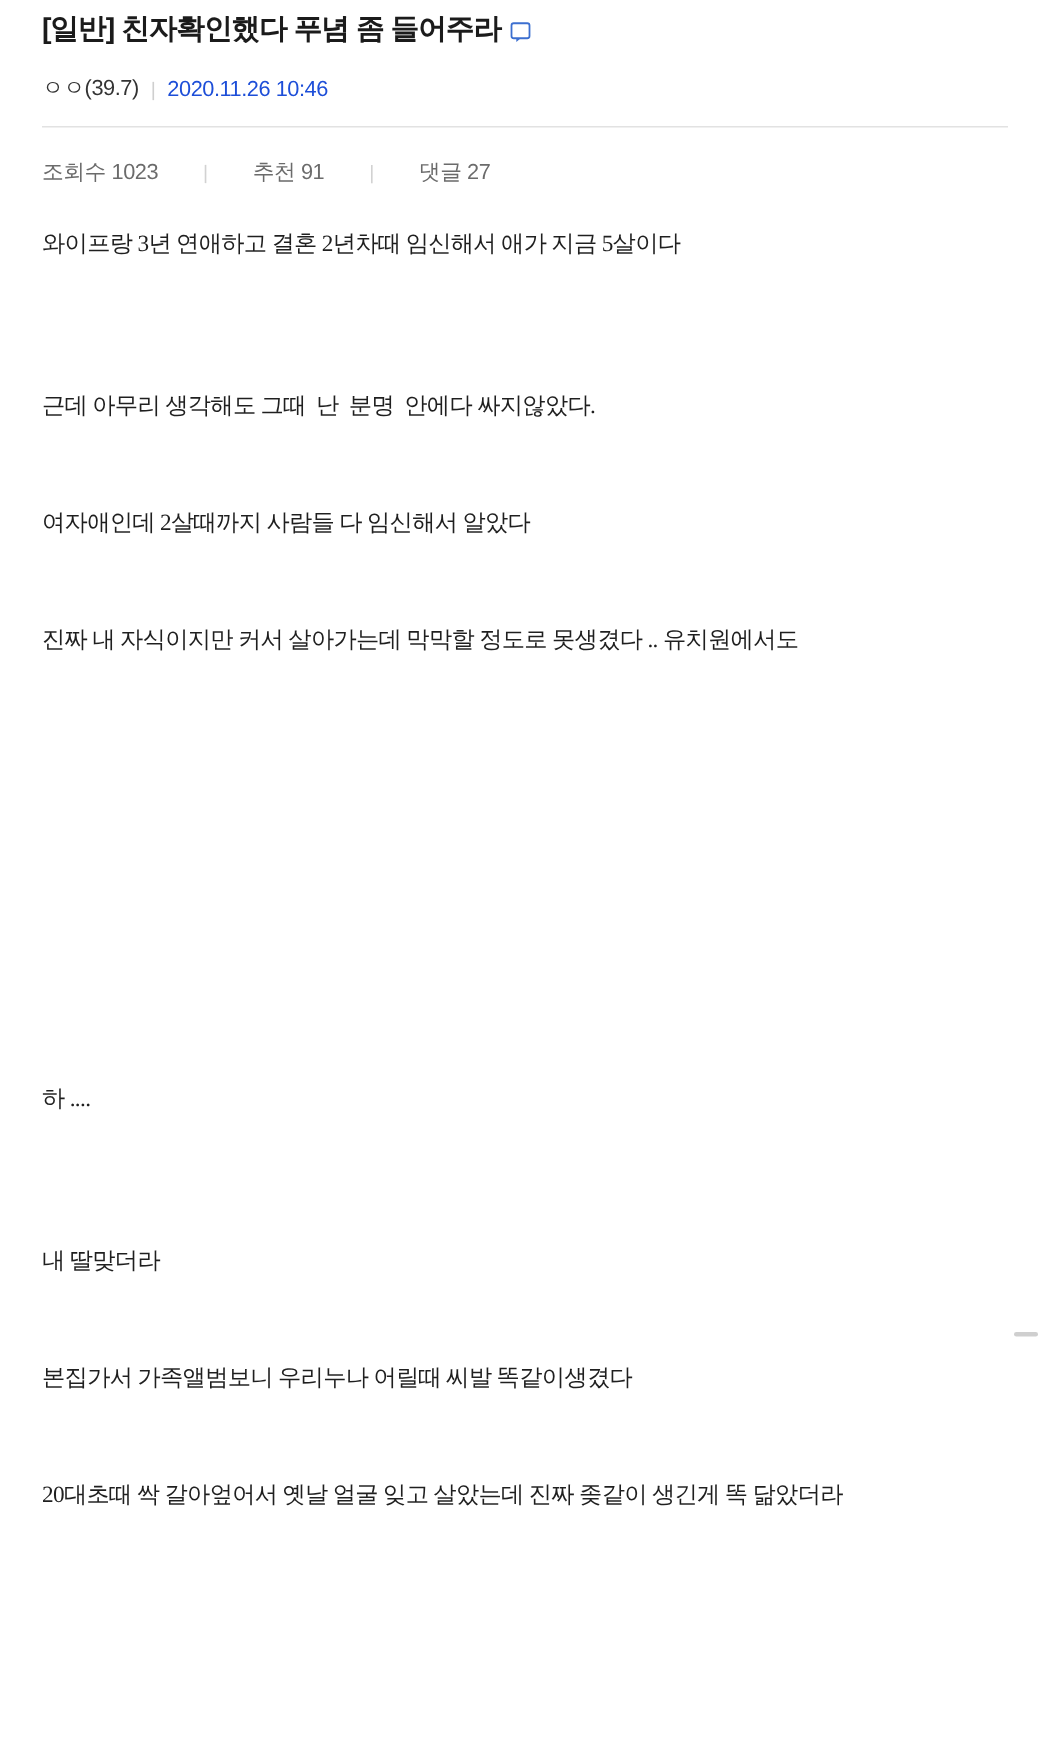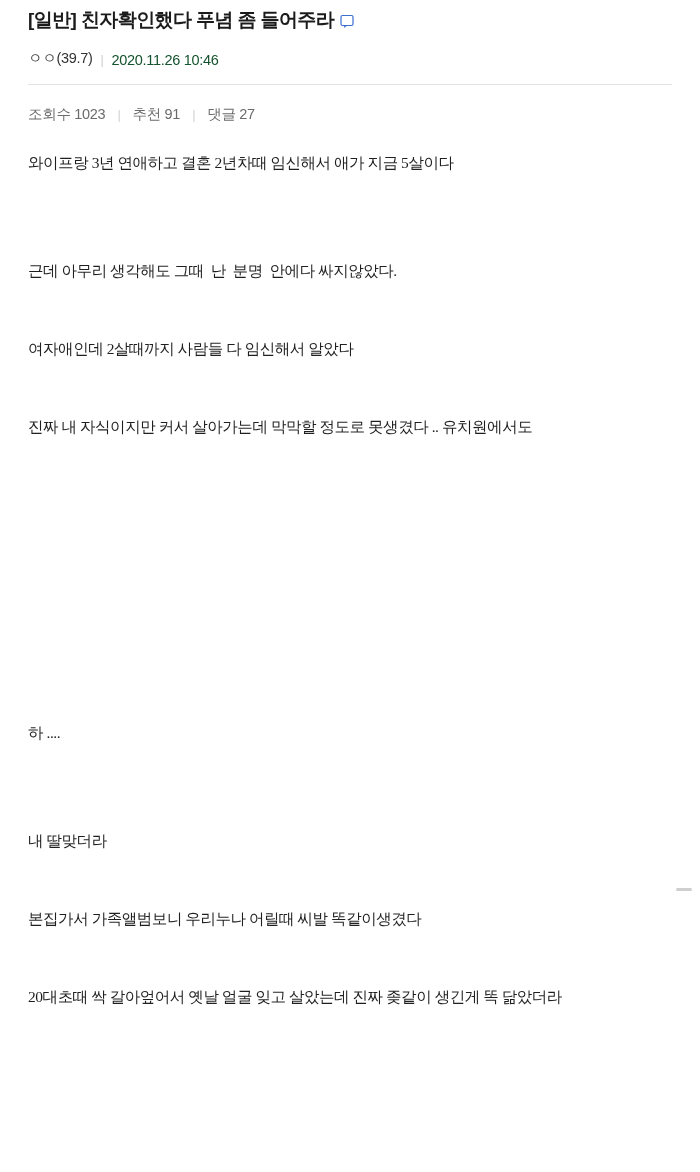--- a/index.html
+++ b/index.html
@@ -67,35 +67,35 @@
   }
 
   .meta-sep {
     color: #cfcfcf;
     font-size: 13px;
     position: relative;
     top: -1px;
   }
 
   .meta-date {
-    color: #14532d;
+    color: #1d4ed8;
   }
 
   .header-divider {
     margin: 16px 0 0 0;
     height: 1px;
     background: #e2e2e2;
     width: 100%;
   }
 
   
   .stats-row {
     display: flex;
     align-items: center;
-    gap: 12px;
+    gap: 30px;
     padding: 20px 28px 0 28px;
     font-size: 14.5px;
     color: #6b6b6b;
     letter-spacing: -0.3px;
   }
 
   .stats-sep {
     color: #d2d2d2;
     font-size: 13px;
   }

